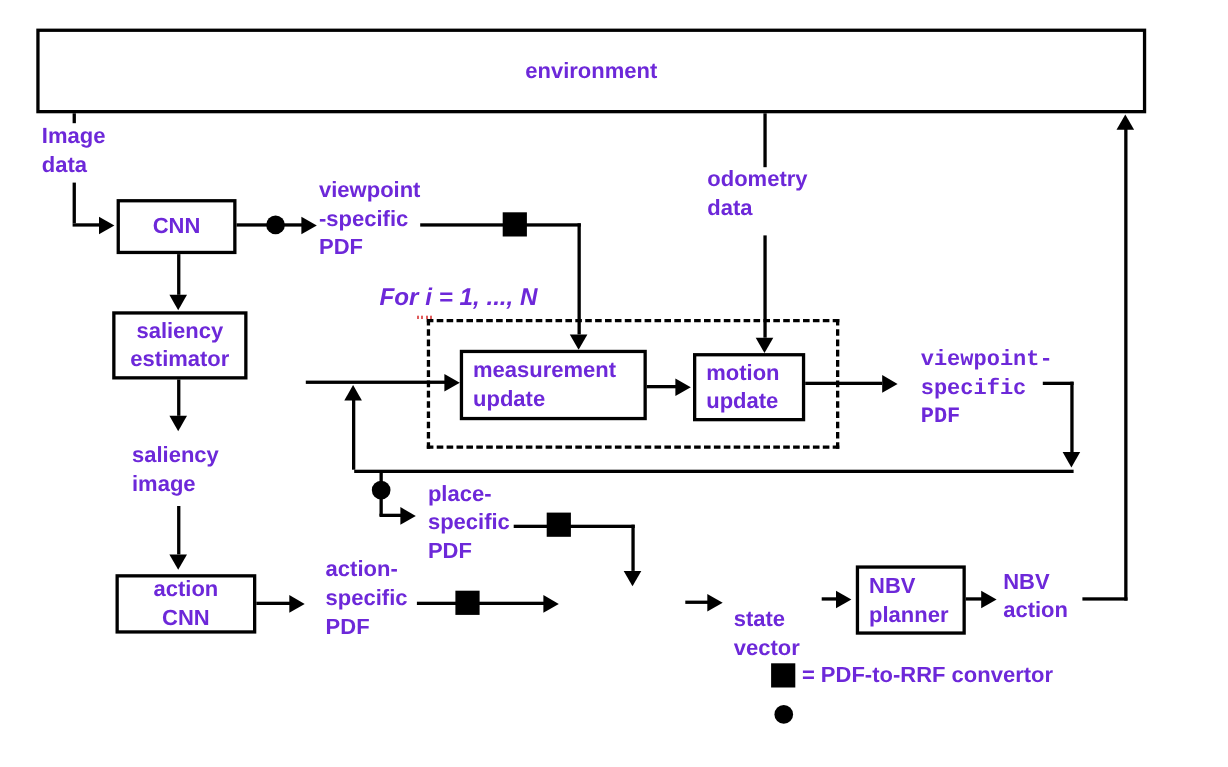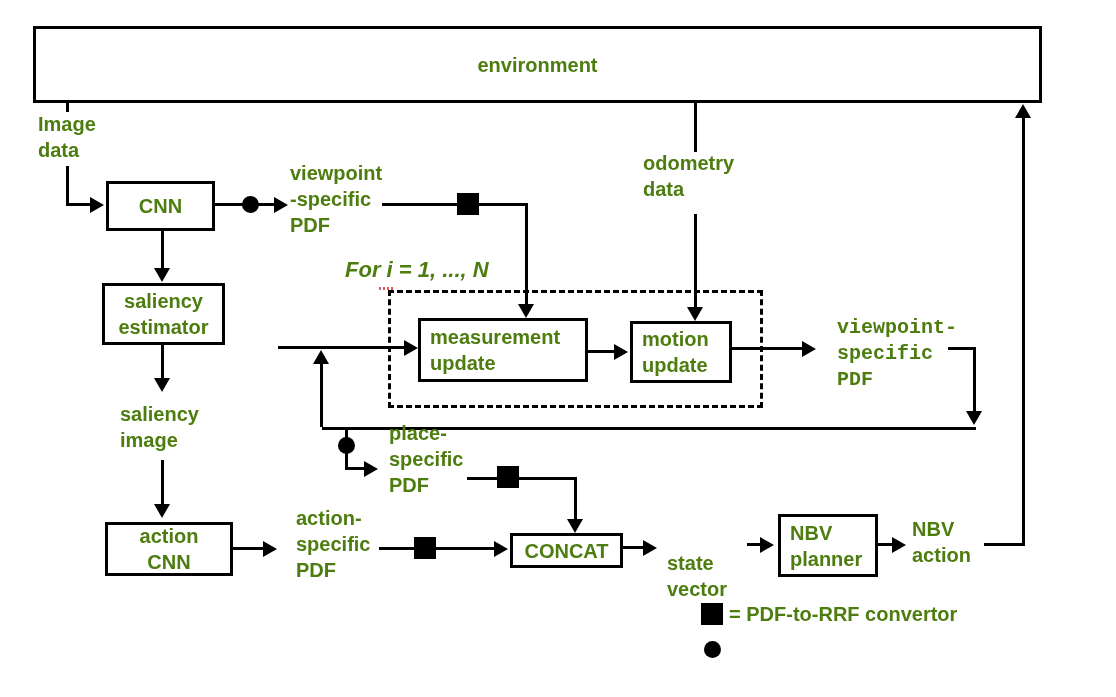--- a/index.html
+++ b/index.html
@@ -1,19 +1,19 @@
 <!DOCTYPE html>
 <html><head>
 <meta charset="utf-8">
 <style>
   html,body{margin:0;padding:0;background:#ffffff;}
   #stage{
     position:relative;width:1116px;height:697px;background:#ffffff;
     font-family:"Liberation Sans","DejaVu Sans",sans-serif;
-    font-weight:bold;color:#4d7c0f;overflow:hidden;
+    font-weight:bold;color:#6d28d9;overflow:hidden;
   }
   .box{
     position:absolute;border:3px solid #000;background:#fff;
     box-sizing:border-box;display:flex;align-items:center;justify-content:center;
     font-size:20px;line-height:26px;white-space:pre-line;text-align:center;
   }
   .box.leftal{justify-content:flex-start;text-align:left;padding-left:9px;}
   .dashedbox{
     position:absolute;border:3px dashed #000;box-sizing:border-box;background:transparent;
   }
@@ -112,21 +112,21 @@
   <div class="h" style="left:322px;top:427px;width:654px;"></div>
   <div class="v" style="left:320px;top:361px;height:66px;"></div>
   <div class="ah u" style="left:313px;top:350px;"></div>
   <div class="h" style="left:278px;top:346px;width:128px;"></div>
   <div class="ah r" style="left:404px;top:340px;"></div>
 
   <div class="v" style="left:345px;top:430px;height:39px;"></div>
   <div class="dot" style="left:338px;top:437px;"></div>
   <div class="h" style="left:345px;top:467px;width:21px;"></div>
   <div class="ah r" style="left:364px;top:461px;"></div>
-  <div class="lbl" style="left:389px;top:420px;">place-
+  <div class="lbl" style="left:389px;top:436px;">place-
 specific
 PDF</div>
 
   <div class="h" style="left:467px;top:477px;width:110px;"></div>
   <div class="sq" style="left:497px;top:466px;"></div>
   <div class="v" style="left:574px;top:477px;height:42px;"></div>
   <div class="ah d" style="left:567px;top:519px;"></div>
 
   <div class="box" style="left:105px;top:522px;width:128px;height:54px;">
     <span>action
@@ -134,23 +134,20 @@
   </div>
   <div class="h" style="left:233px;top:547px;width:32px;"></div>
   <div class="ah r" style="left:263px;top:541px;"></div>
   <div class="lbl" style="left:296px;top:489px;margin-top:16px;">action-
 specific
 PDF</div>
   <div class="h" style="left:379px;top:547px;width:117px;"></div>
   <div class="sq" style="left:414px;top:537px;"></div>
   <div class="ah r" style="left:494px;top:541px;"></div>
 
-  <div class="box" style="left:510px;top:533px;width:113px;height:35px;">
-    <span>CONCAT</span>
-  </div>
 
   <div class="h" style="left:623px;top:546px;width:21px;"></div>
   <div class="ah r" style="left:643px;top:540px;"></div>
   <div class="lbl" style="left:667px;top:516px;margin-top:34px;">state
 vector</div>
   <div class="h" style="left:747px;top:543px;width:15px;"></div>
   <div class="ah r" style="left:760px;top:537px;"></div>
   <div class="box leftal" style="left:778px;top:514px;width:100px;height:63px;">
     <span>NBV
 planner</span>

